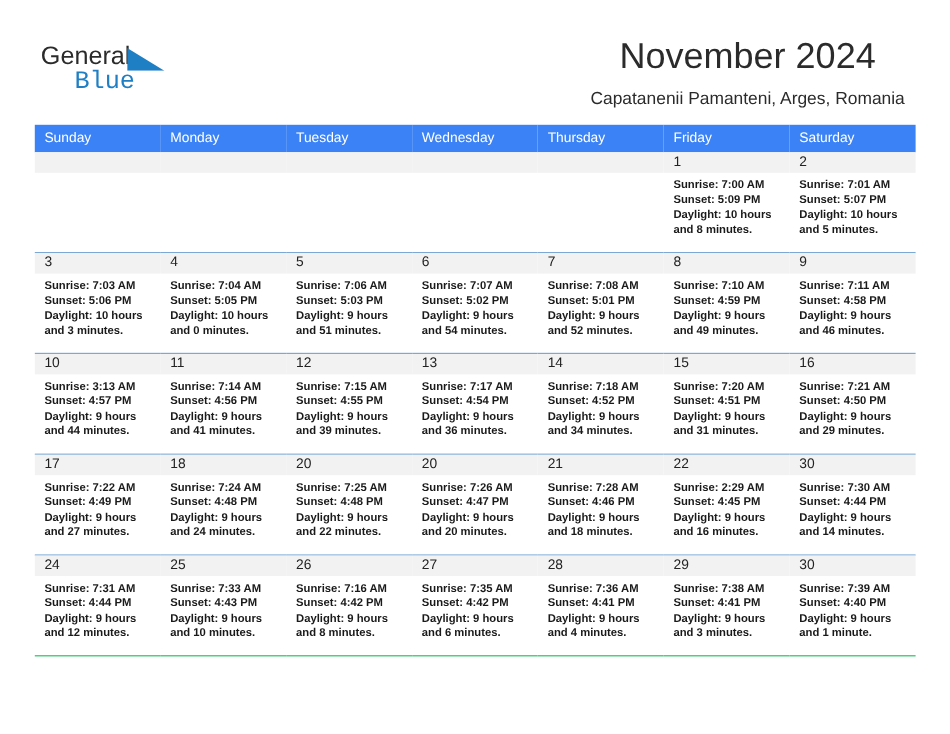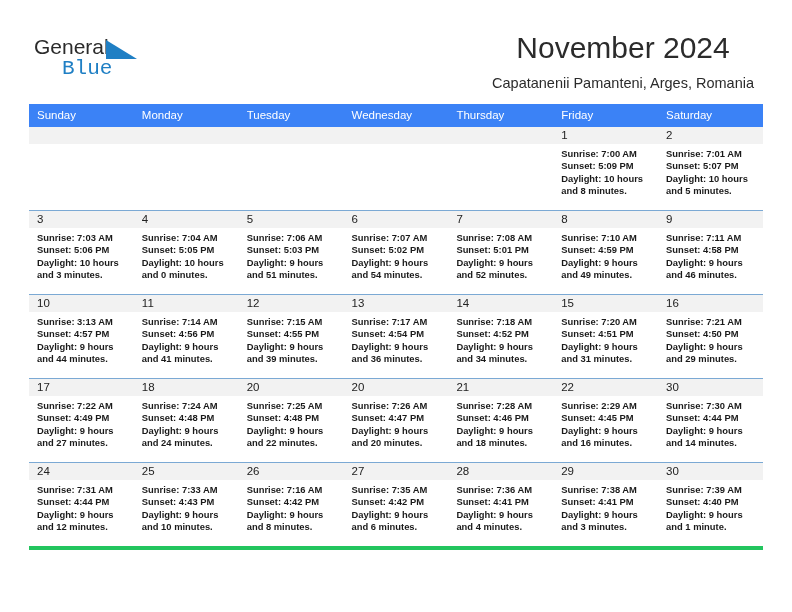--- a/index.html
+++ b/index.html
@@ -108,21 +108,21 @@
     height: 83px;
     padding: 0;
     border: none;
     border-bottom: 1px solid #6a9fd0;
     background: #ffffff;
   }
   .calendar tr.week td {
     border-bottom: 1px solid #7ba9d4;
   }
   .calendar tr.week:last-child td {
-    border-bottom: 4px solid #22c55e;
+    border-bottom: 1px solid #22c55e;
   }
   .daycell {
     position: relative;
     height: 83px;
     box-sizing: border-box;
   }
   .daynum-band {
     background: #f2f2f2;
     height: 17px;
     line-height: 17px;

